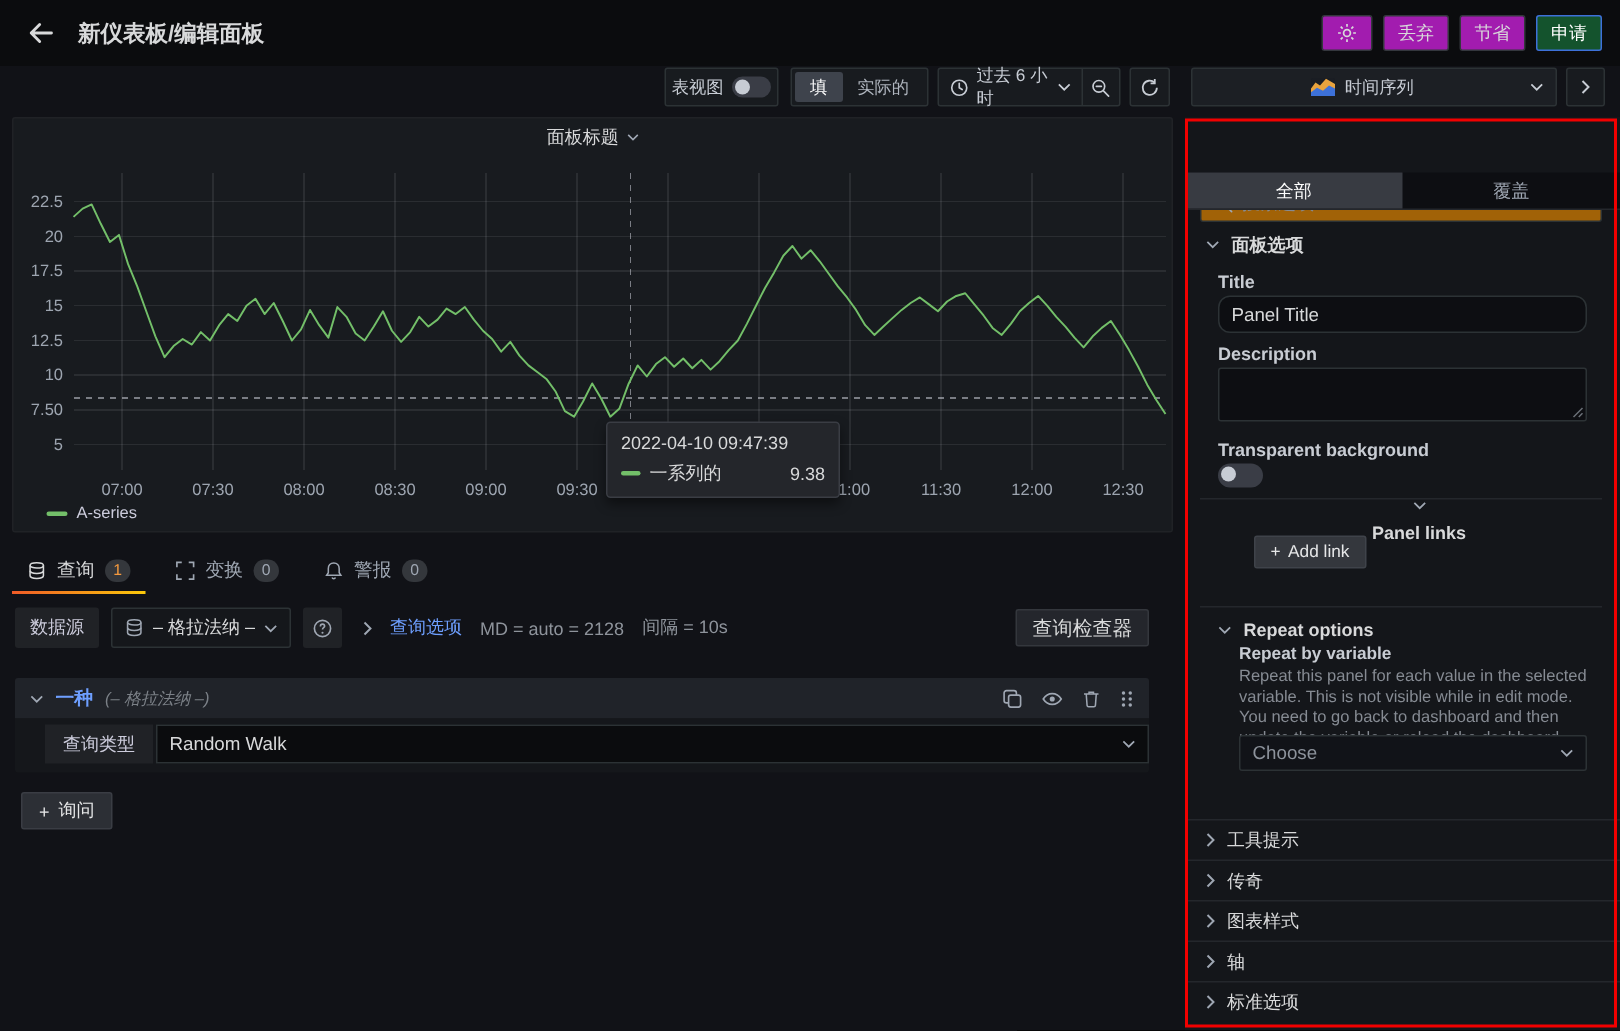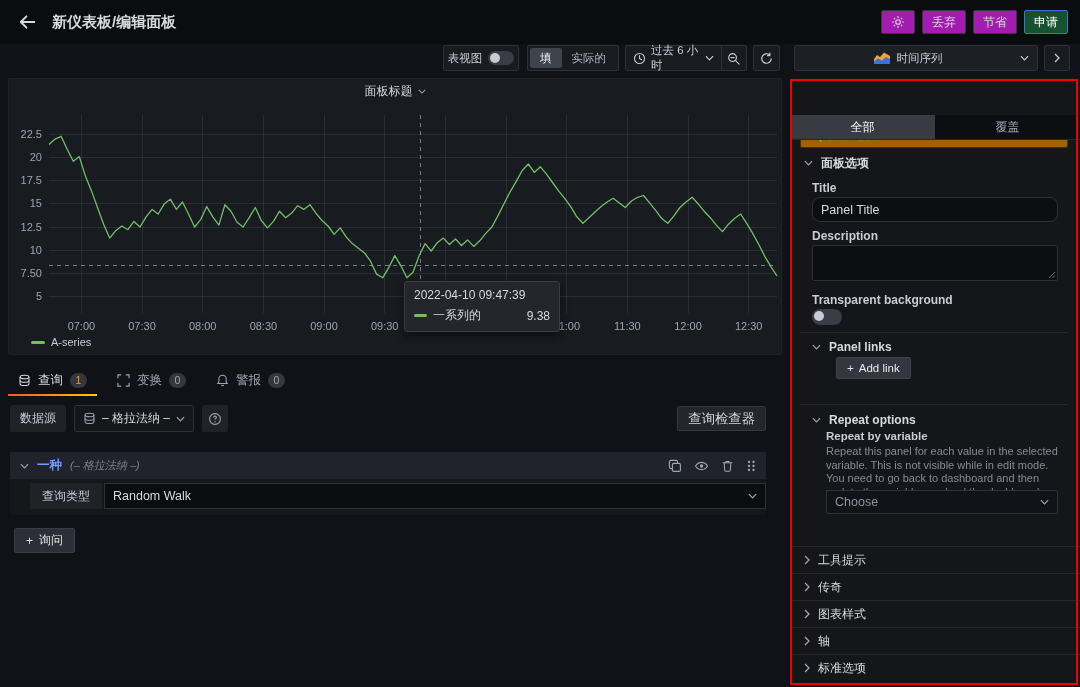--- a/index.html
+++ b/index.html
@@ -324,20 +324,30 @@
     </span>
     <span class="help-btn">
       <span class="chev">
         <svg width="14" height="14" viewBox="0 0 14 14">
             <circle cx="7" cy="7" r="5.4" fill="none" stroke="currentColor" stroke-width="1.1"></circle>
             <path d="M5.6 5.6c0-.9.6-1.5 1.4-1.5s1.4.6 1.4 1.4c0 .9-1.4 1.1-1.4 2.1" fill="none" stroke="currentColor" stroke-width="1.1"></path>
             <circle cx="7" cy="9.8" r=".7" fill="currentColor"></circle>
           </svg>
       </span>
     </span>
+    <span class="qopt">
+      <span class="chev">
+        <svg width="6" height="10" viewBox="0 0 6 10">
+            <path d="M1 1l4 4-4 4" stroke="#9fa7b3" stroke-width="1.3" fill="none"></path>
+          </svg>
+      </span>
+      <span class="qopt-link">查询选项</span>
+      <span class="qopt-meta">MD = auto = 2128</span>
+      <span class="qopt-meta">间隔 = 10s</span>
+    </span>
     <button class="inspector-btn">查询检查器</button>
   </div>
 
   <div class="query-card">
     <div class="qrow-header">
       <span class="chev">
         <svg width="9" height="6" viewBox="0 0 10 6">
             <path d="M1 1l4 4 4-4" stroke="#9fa7b3" stroke-width="1.3" fill="none"></path>
           </svg>
       </span>
@@ -426,21 +436,21 @@
     <textarea class="side-input" style="top: 167px;"></textarea>
     <svg class="resize-grip" style="left:258px; top:193px;" width="8" height="8" viewBox="0 0 8 8">
         <path d="M7 1L1 7M7 4.5L4.5 7" stroke="#6a6f77" stroke-width="1"></path>
       </svg>
 
     <label class="field-label" style="top:215px;">Transparent background</label>
     <span class="switch" style="position:absolute; left:22px; top:231px; width:30px; height:16px;"></span>
 
     <div class="divider" style="top:254px;"></div>
 
-    <div class="sect-head" style="top:256px; padding-left:22px;">
+    <div class="sect-head" style="top:256px; padding-left:22px;flex-direction:column;">
       <span class="chev">
         <svg width="9" height="6" viewBox="0 0 10 6">
             <path d="M1 1l4 4 4-4" stroke="currentColor" stroke-width="1.3" fill="none"></path>
           </svg>
       </span>
       <span>Panel links</span>
     </div>
     <button class="sub-btn" style="top:279px;">
       <span>+</span>
       <span>Add link</span>

